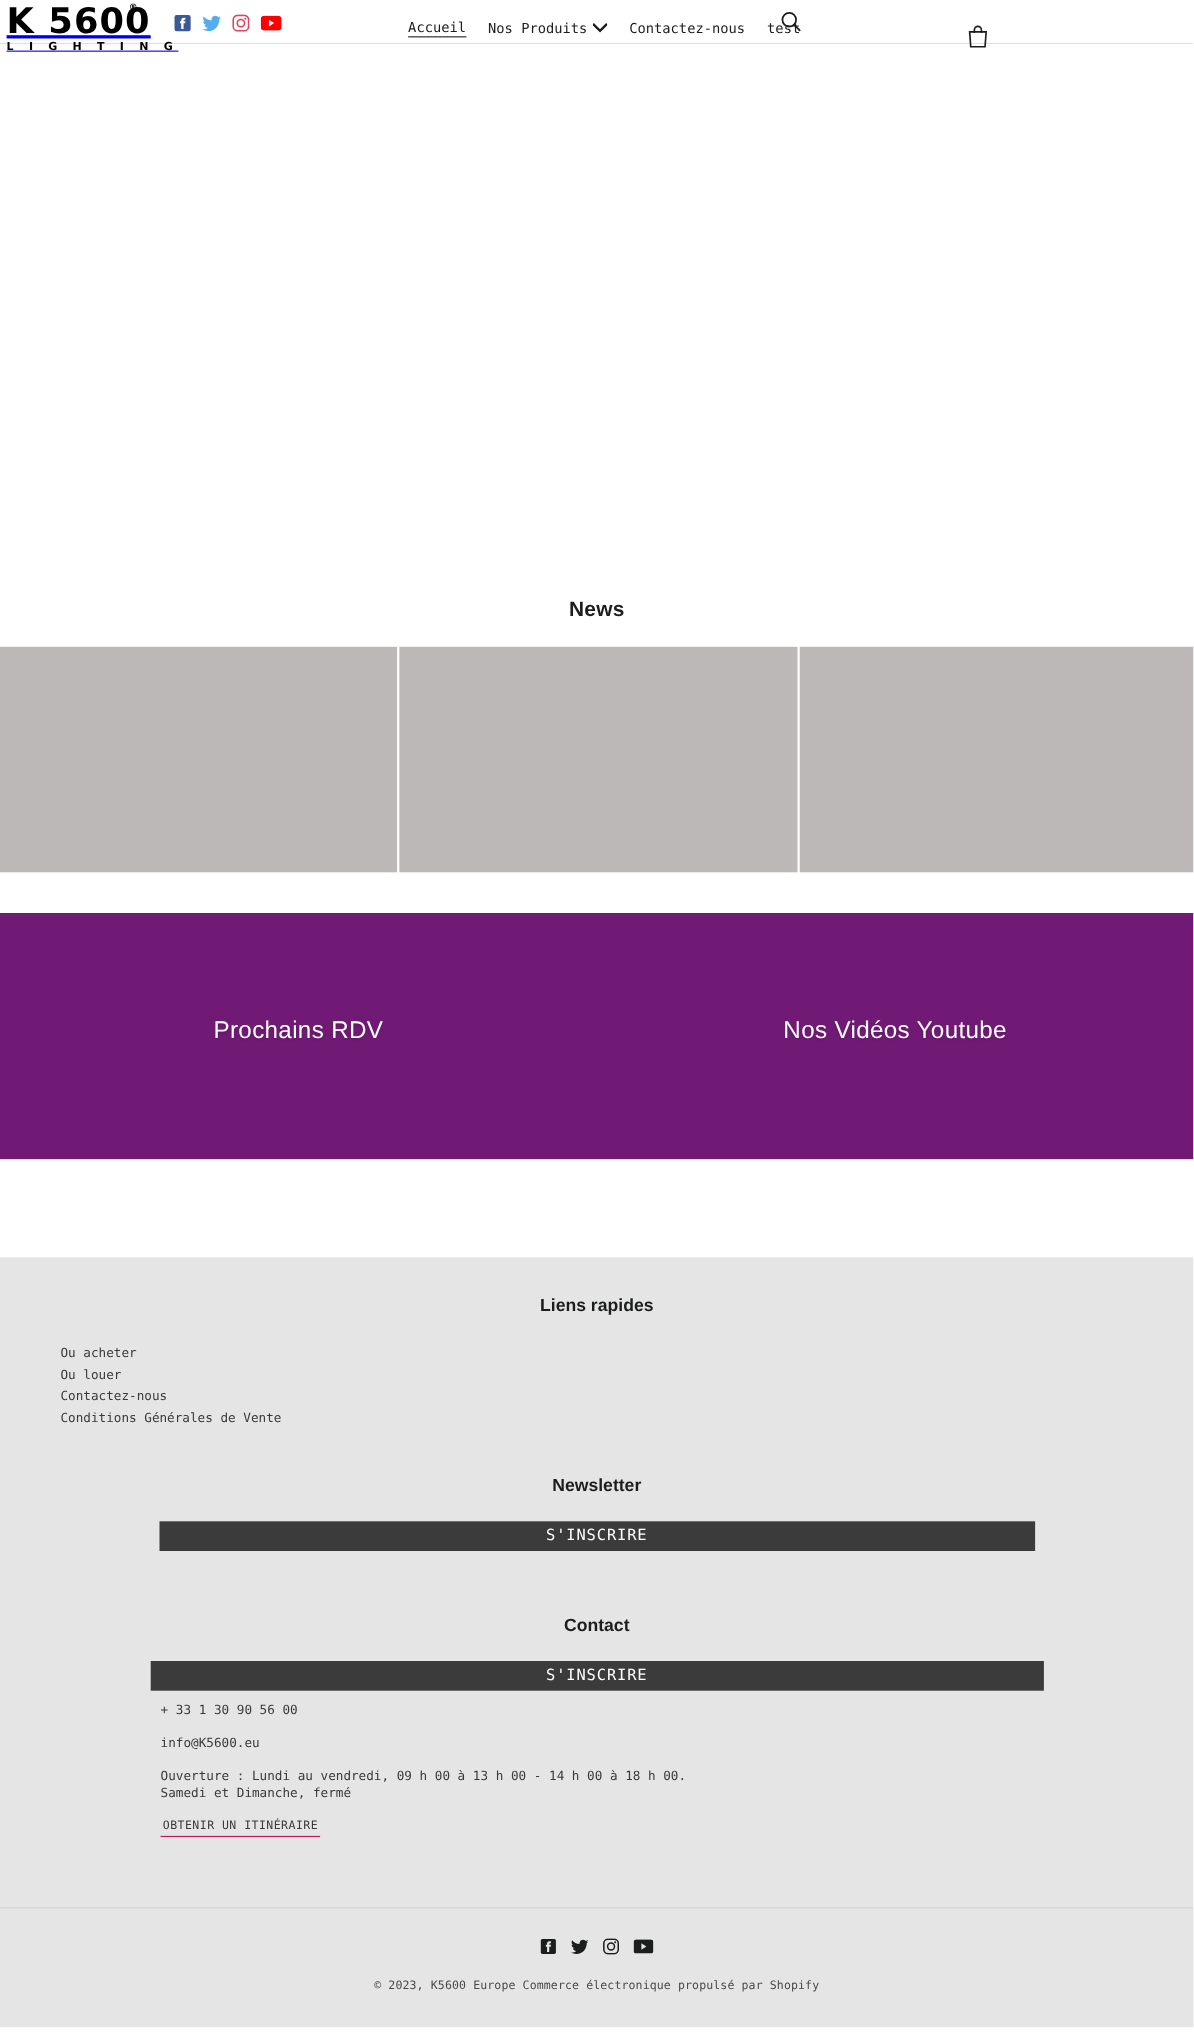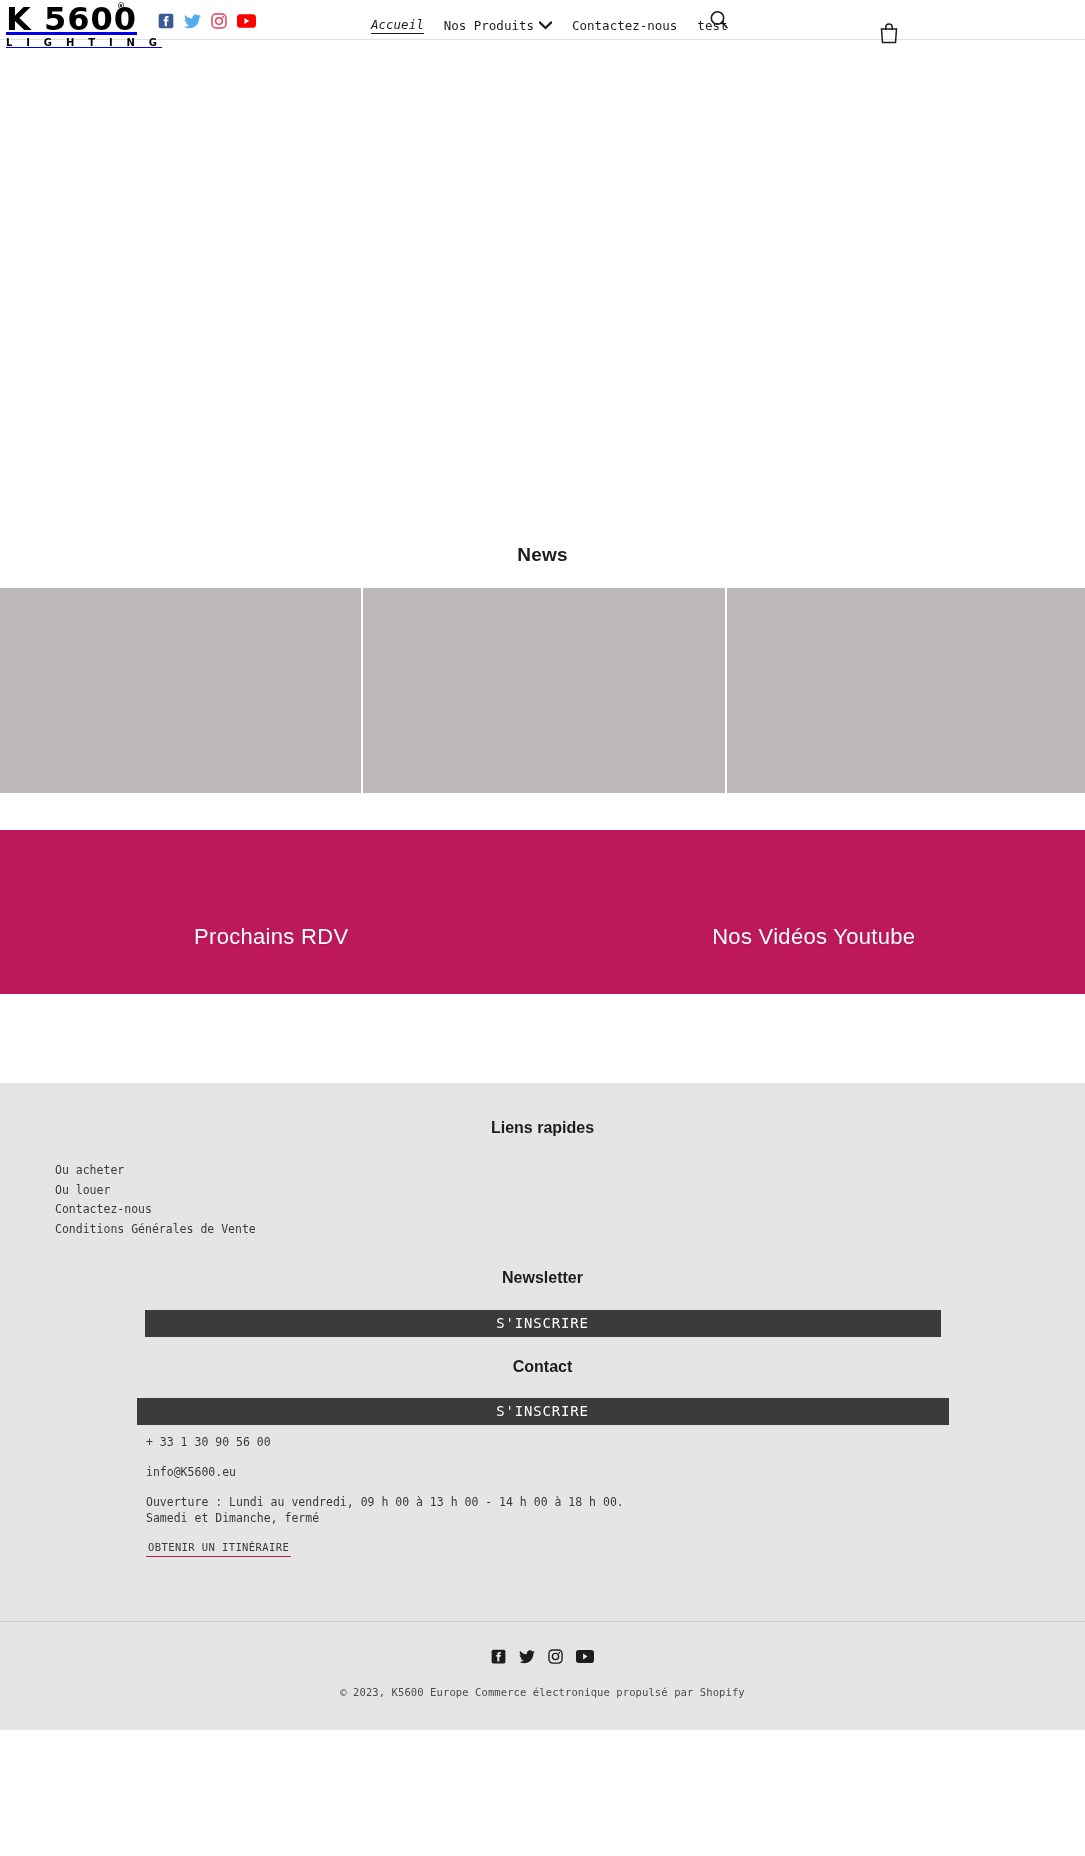--- a/index.html
+++ b/index.html
@@ -88,21 +88,21 @@
   .nav-item {
     display: flex;
     align-items: center;
     gap: 5px;
     padding: 0 10px;
     text-decoration: none;
     color: #1c1d1d;
     white-space: nowrap;
     cursor: pointer;
   }
-  .nav-item:first-child { padding-left: 0; font-style: italic; }
+  .nav-item:first-child { padding-left: 0; }
   .nav-item.active span.nav-label {
     border-bottom: 1px solid #1c1d1d;
     padding-bottom: 1px;
   }
   .chevron-down { display: inline-block; line-height: 0; }
 
   .header-search {
     position: absolute;
     left: 708px;
     top: 9px;
@@ -151,22 +151,22 @@
   .news-card.c1 { width: 361px; }
   .news-card.c2 { width: 362px; }
   .news-card.c3 { width: 358px; }
 
   .news-gap { height: 37px; background: #fff; }
 
   
   .banner-row {
     display: flex;
     width: 1085px;
-    height: 164px;
-    background: #be185d;
+    height: 224px;
+    background: #701a75;
   }
   .banner-cell {
     flex: 1 1 50%;
     position: relative;
     cursor: pointer;
   }
   .banner-label {
     position: absolute;
     left: 0;
     right: 0;
@@ -202,40 +202,40 @@
     font-size: 11.5px;
     line-height: 19.5px;
     color: #3a3a3a;
   }
   .quick-links li a {
     color: #3a3a3a;
     text-decoration: none;
     cursor: pointer;
   }
 
-  .newsletter-block { margin-top: 28px; }
+  .newsletter-block { margin-top: 41px; }
   .subscribe-btn {
     display: block;
     background: #3b3b3b;
     color: #fff;
     border: 0;
     font-family: "DejaVu Sans Mono", monospace;
     font-size: 14px;
     letter-spacing: 0.8px;
     height: 27px;
     line-height: 27px;
     text-align: center;
     cursor: pointer;
   }
   .newsletter-block .subscribe-btn {
     width: 796px;
     margin: 21px auto 0 auto;
   }
 
-  .contact-block { margin-top: 19px; }
+  .contact-block { margin-top: 58px; }
   .contact-block .subscribe-btn {
     width: 812px;
     margin: 20px auto 0 auto;
   }
   .contact-details {
     padding-left: 146px;
     padding-top: 9px;
     font-family: "DejaVu Sans Mono", monospace;
     font-size: 11.5px;
     line-height: 16px;

